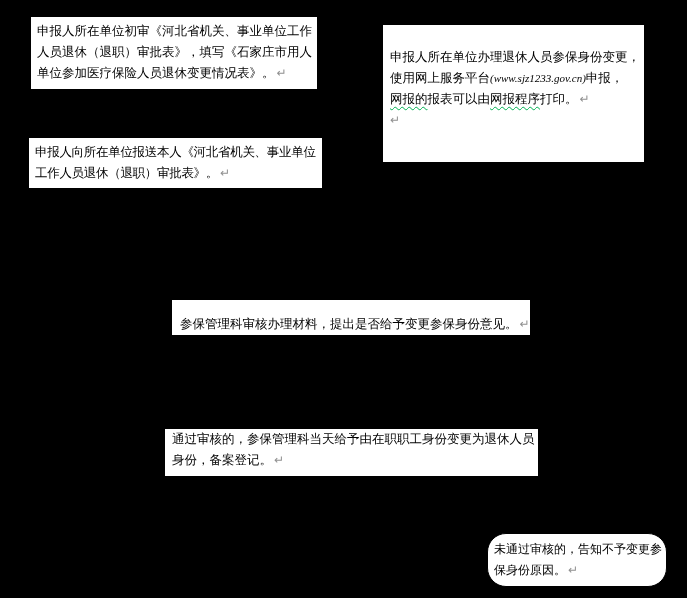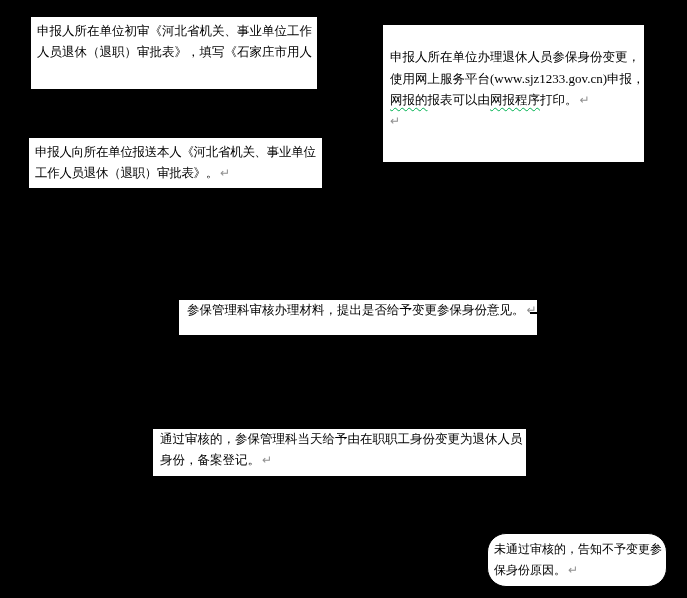--- a/index.html
+++ b/index.html
@@ -6,47 +6,48 @@
   #canvas {
     position:relative; width:687px; height:598px; background:#000000;
     font-family:"Liberation Sans", sans-serif; color:#000;
   }
   .box {
     position:absolute; box-sizing:border-box; background:#ffffff;
     border:1.5px solid #000000; font-size:12.5px; line-height:21px;
   }
   .line { white-space:nowrap; }
   .pilcrow { color:#909090; font-size:12px; padding-left:2px; }
-  .url { font-family:"Liberation Serif", serif; font-size:13px; }
+  .url { font-family:"Liberation Serif", serif; font-size:11px;font-style:italic; }
   .squiggle {
     text-decoration:underline wavy #00b050 1px;
     text-decoration-skip-ink:none; text-underline-offset:3px;margin-top:44px;
   }
   .vline { position:absolute; width:2px; background:#000000; }
   .hline { position:absolute; height:2px; background:#000000; }
   .ahead {
     position:absolute; width:0; height:0;
     border-left:4.5px solid transparent; border-right:4.5px solid transparent;
     border-top:10px solid #000000;
   }
   #box-a { left:30px;  top:16px;  width:288px; height:74px;  padding:4px 6px; }
   #box-b { left:382px; top:24px;  width:263px; height:139px; padding:22px 7px; }
   #box-c { left:28px;  top:137px; width:295px; height:52px;  padding:4px 6px; letter-spacing:-0.3px; }
-  #box-d { left:171px; top:299px; width:360px; height:37px;  padding:0 8px; display:flex; align-items:flex-start;margin-left:7px; }
-  #box-e { left:152px; top:428px; width:375px; height:49px;  padding:0 7px; }
+  #box-d { left:171px; top:299px; width:360px; height:37px;  padding:0 8px; display:flex; align-items:flex-end; }
+  #box-e { left:164px; top:428px; width:375px; height:49px;  padding:0 7px; }
   #box-f { left:487px; top:533px; width:180px; height:54px;  padding:5px 6px; font-size:12px;border-radius:19px; }
 </style>
 </head>
 <body>
 
 <div id="canvas">
 
   <div class="box" id="box-a">
     <div class="line"><span>申报人所在单位初审《河北省机关、事业单位工作</span></div>
     <div class="line"><span>人员退休（退职）审批表》，填写《石家庄市用人</span></div>
+    <div class="line"><span>单位参加医疗保险人员退休变更情况表》。</span><span class="pilcrow">↵</span></div>
   </div>
 
   <div class="box" id="box-b">
     <div class="line"><span>申报人所在单位办理退休人员参保身份变更，</span></div>
     <div class="line"><span>使用网上服务平台</span><span class="url">(www.sjz1233.gov.cn)</span><span>申报，</span></div>
     <div class="line"><span class="squiggle">网报的</span><span>报表可以由</span><span class="squiggle">网报程序</span><span>打印。</span><span class="pilcrow">↵</span></div>
     <div class="line"><span class="pilcrow" style="padding-left:0">↵</span></div>
   </div>
 
   <div class="box" id="box-c">

